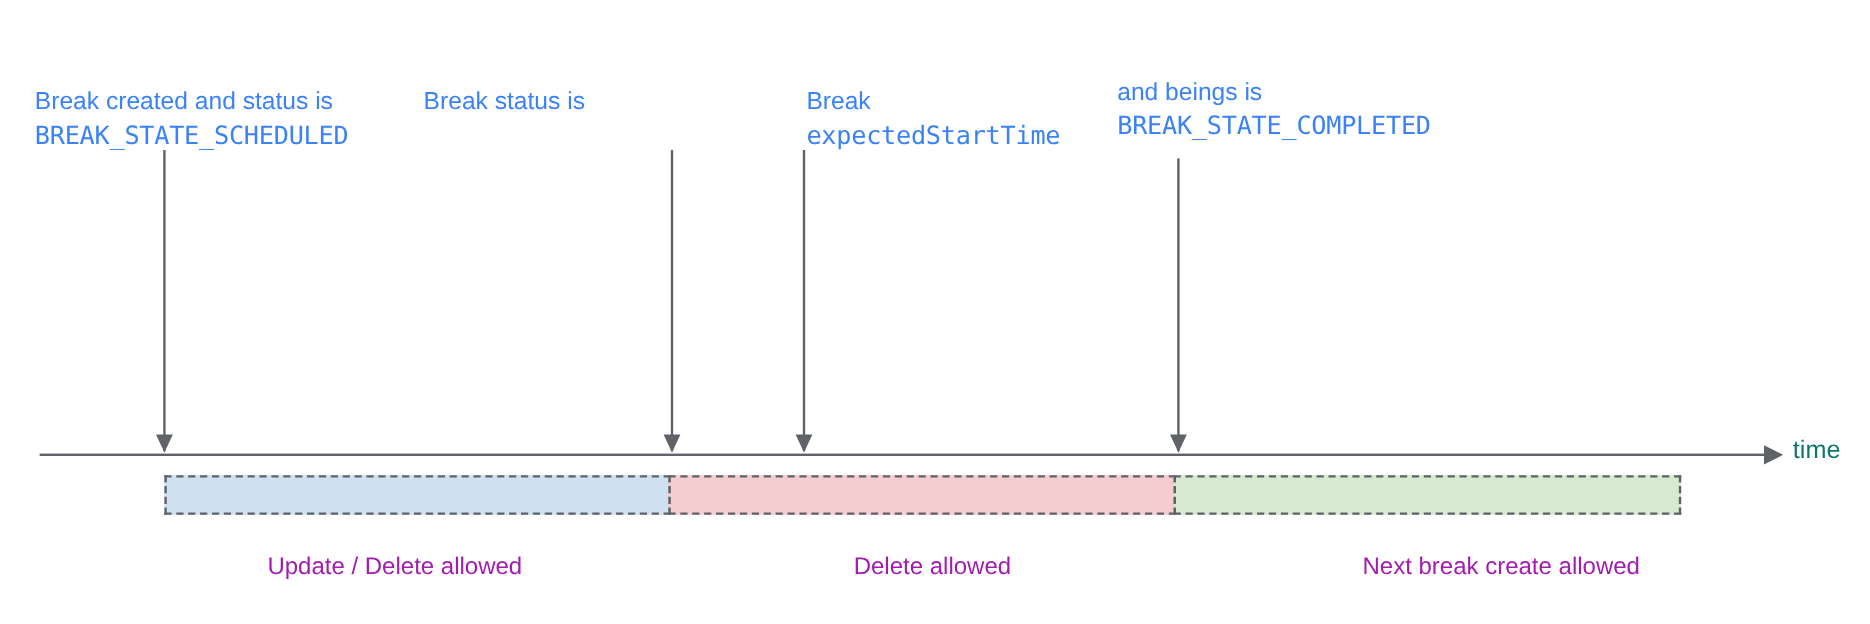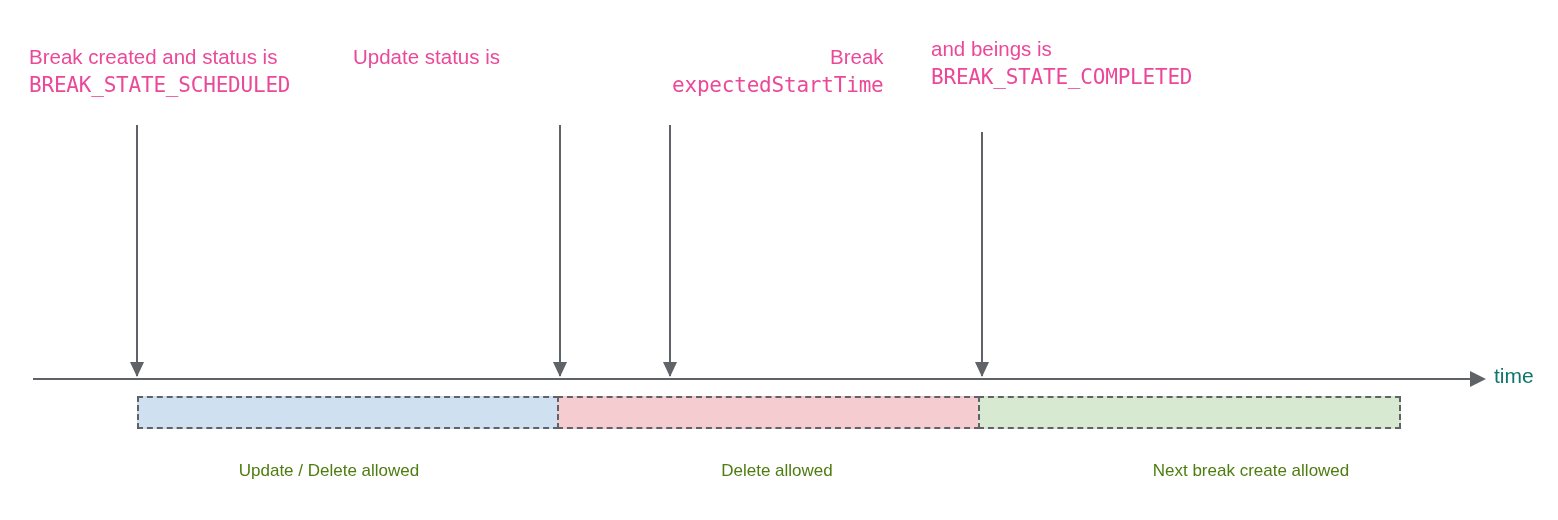--- a/index.html
+++ b/index.html
@@ -18,22 +18,23 @@
     height: 520px;
     overflow: hidden;
     background: #ffffff;
   }
 
   
   .annotation {
     position: absolute;
     font-size: 20.5px;
     line-height: 29px;
-    color: #ec4899;
+    color: #3b82f6;
     white-space: nowrap;
+    margin-top: 28px;
   }
   .annotation .prose {
     font-family: "Liberation Sans", sans-serif;
     display: block;
   }
   .annotation .code {
     font-family: "DejaVu Sans Mono", "Liberation Mono", monospace;
     font-size: 21px;
     letter-spacing: -0.2px;
     display: block;
@@ -91,44 +92,44 @@
     height: 100%;
   }
   .phase-segment + .phase-segment {
     border-left: 2px dashed #5f6368;
     margin-left: -2px;
   }
 
   
   .phase-caption {
     position: absolute;
-    font-size: 17px;
-    color: #4d7c0f;
+    font-size: 20px;
+    color: #a21caf;
     text-align: center;
     transform: translateX(-50%);
     white-space: nowrap;
     font-family: "Liberation Sans", sans-serif;
   }
 </style>
 </head>
 <body>
 
 <div id="diagram-root">
 
   <div id="annotations-layer">
       <div class="annotation" style="left: 29px; top: 42px;">
         <span class="prose">Break created and status is</span>
         <span class="code">BREAK_STATE_SCHEDULED</span>
       </div>
       <div class="pointer" style="left: 136px; top: 125px; height: 251px;"></div>
       <div class="annotation" style="left: 353px; top: 42px;">
-        <span class="prose">Update status is</span>
+        <span class="prose">Break status is</span>
       </div>
       <div class="pointer" style="left: 559px; top: 125px; height: 251px;"></div>
-      <div class="annotation" style="left: 672px; top: 42px; text-align: right;">
+      <div class="annotation" style="left: 672px; top: 42px;">
         <span class="prose">Break</span>
         <span class="code">expectedStartTime</span>
       </div>
       <div class="pointer" style="left: 669px; top: 125px; height: 251px;"></div>
       <div class="annotation" style="left: 931px; top: 34px;">
         <span class="prose">and beings is</span>
         <span class="code">BREAK_STATE_COMPLETED</span>
       </div>
       <div class="pointer" style="left: 981px; top: 132px; height: 244px;"></div>
     </div>

